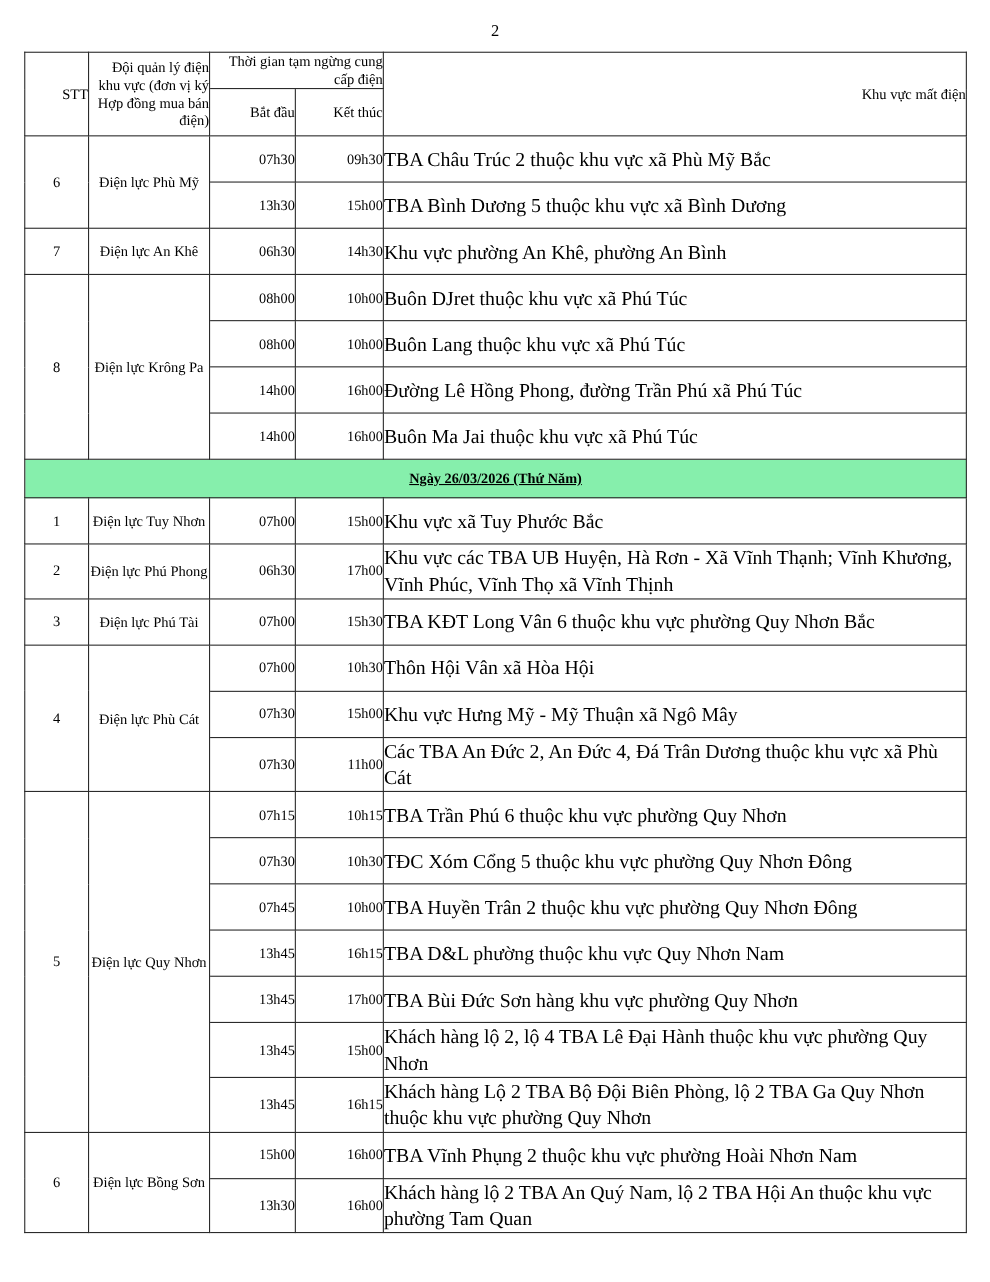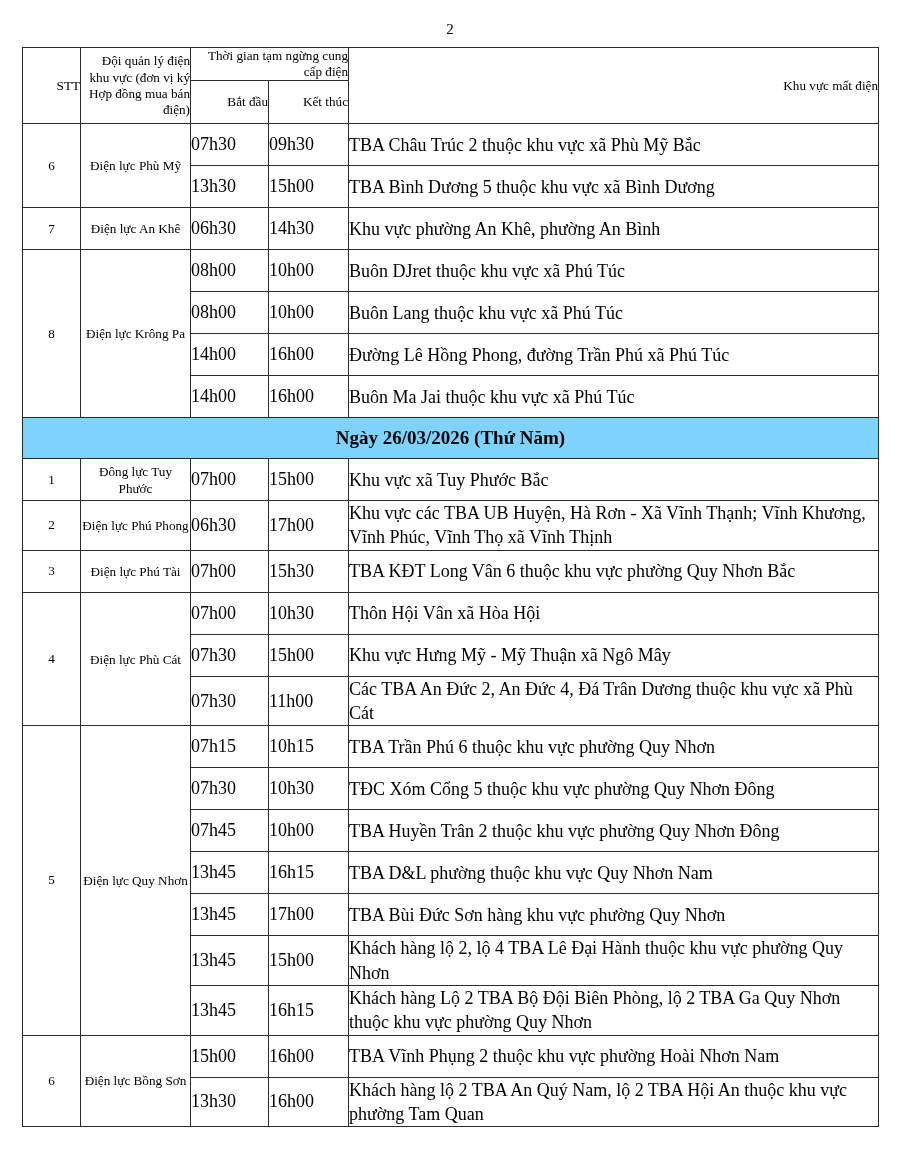--- a/index.html
+++ b/index.html
@@ -68,37 +68,38 @@
     font-size: 13.2px;
   }
   td.team {
     text-align: center;
     font-size: 13.2px;
     line-height: 1.3;
     padding: 3px 4px;
     font-family: Liberation Serif, serif;
   }
   td.time {
-    text-align: left;
-    font-size: 18px;
+    text-align: right;
+    font-size: 13px;
     padding: 6px 3px;
     font-family: Liberation Serif, serif;
   }
   td.area {
     text-align: left;
     font-size: 18px;
     line-height: 1.35;
     padding: 6px 7px;
   }
   tr.date-row td {
-    background: #7dd3fc;
+    background: #86efac;
     text-align: center;
     font-weight: bold;
-    font-size: 19px;
+    font-size: 13px;
     padding: 9px 4px;
+    text-decoration: underline;
   }
   .row-h1 { height: 42px; }
   .row-h2 { height: 42px; }
 </style>
 </head>
 <body>
 
 <div class="page">
 
   <div class="page-number">2</div>
@@ -163,21 +164,21 @@
         <tr class="row-h2">
           <td class="time">14h00</td>
           <td class="time">16h00</td>
           <td class="area">Buôn Ma Jai thuộc khu vực xã Phú Túc</td>
         </tr>
         <tr class="date-row">
           <td colspan="5">Ngày 26/03/2026 (Thứ Năm)</td>
         </tr>
         <tr class="row-h1">
           <td class="stt" rowspan="1">1</td>
-          <td class="team" rowspan="1">Đông lực Tuy Phước</td>
+          <td class="team" rowspan="1">Điện lực Tuy Nhơn</td>
           <td class="time">07h00</td>
           <td class="time">15h00</td>
           <td class="area">Khu vực xã Tuy Phước Bắc</td>
         </tr>
         <tr class="row-h1">
           <td class="stt" rowspan="1">2</td>
           <td class="team" rowspan="1">Điện lực Phú Phong</td>
           <td class="time">06h30</td>
           <td class="time">17h00</td>
           <td class="area">Khu vực các TBA UB Huyện, Hà Rơn - Xã Vĩnh Thạnh; Vĩnh Khương, Vĩnh Phúc, Vĩnh Thọ xã Vĩnh Thịnh</td>

